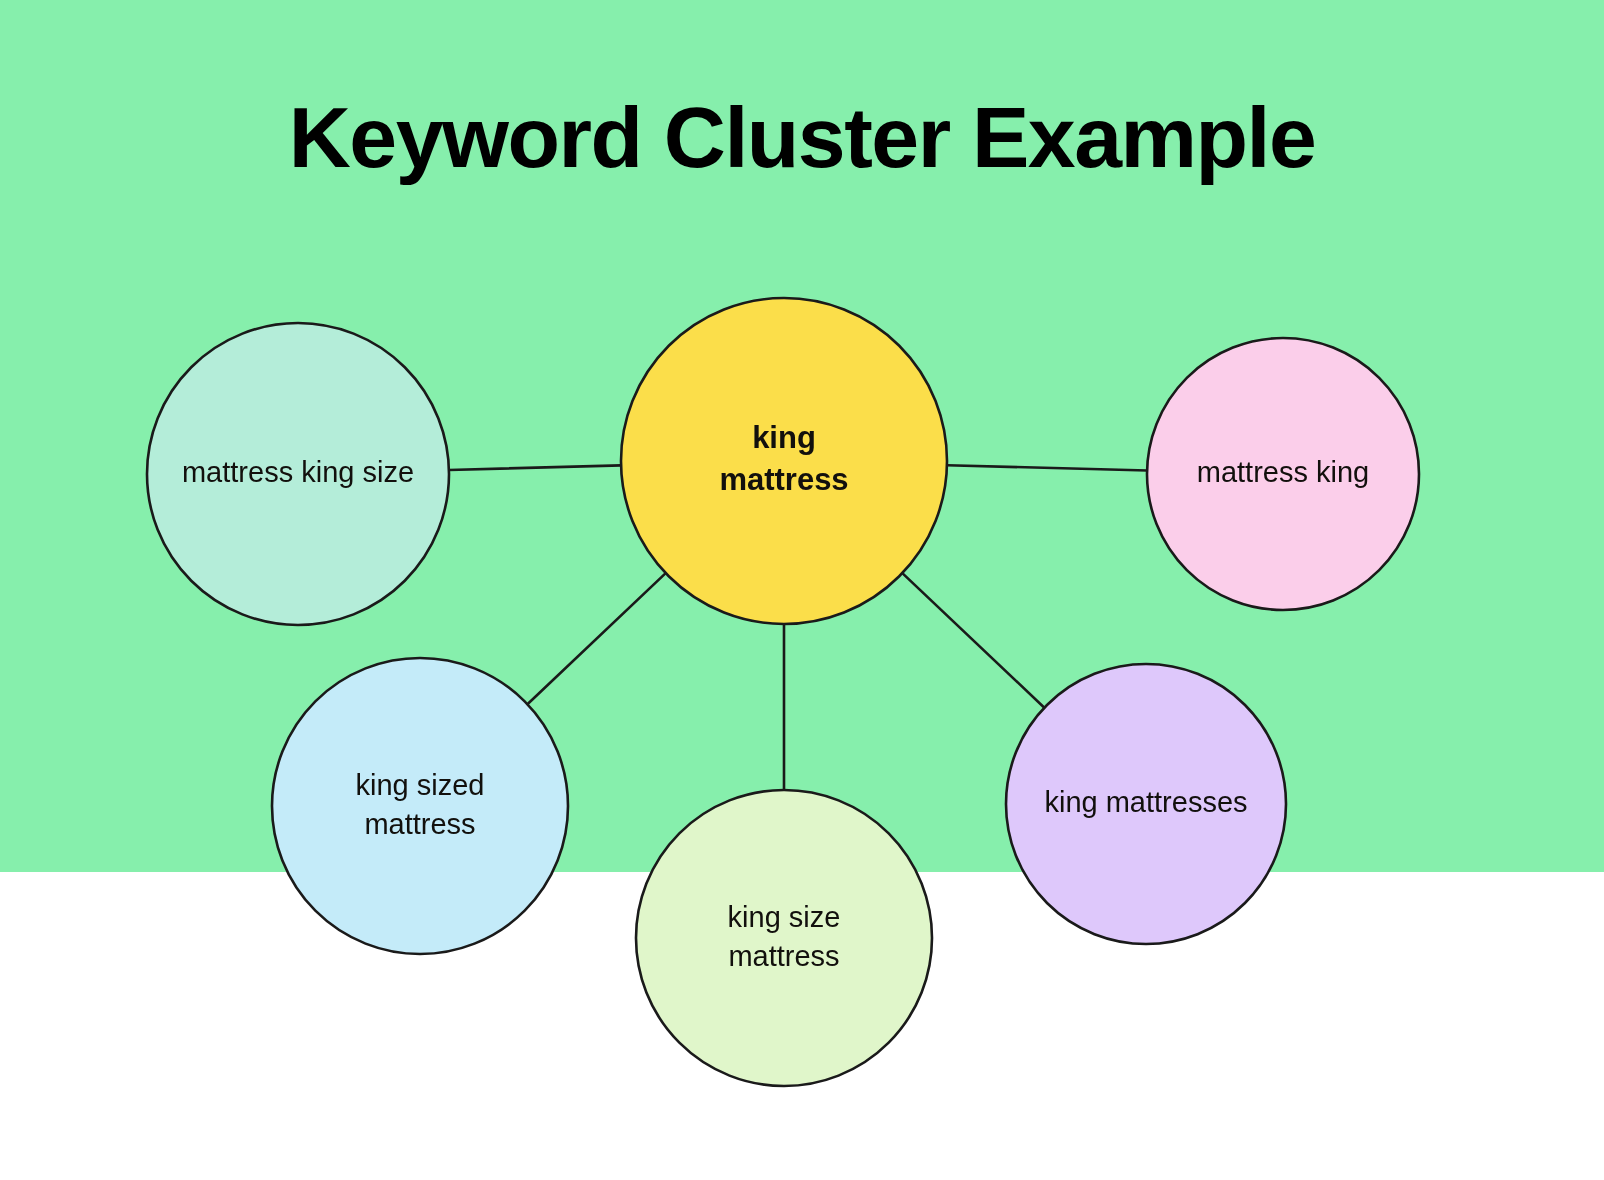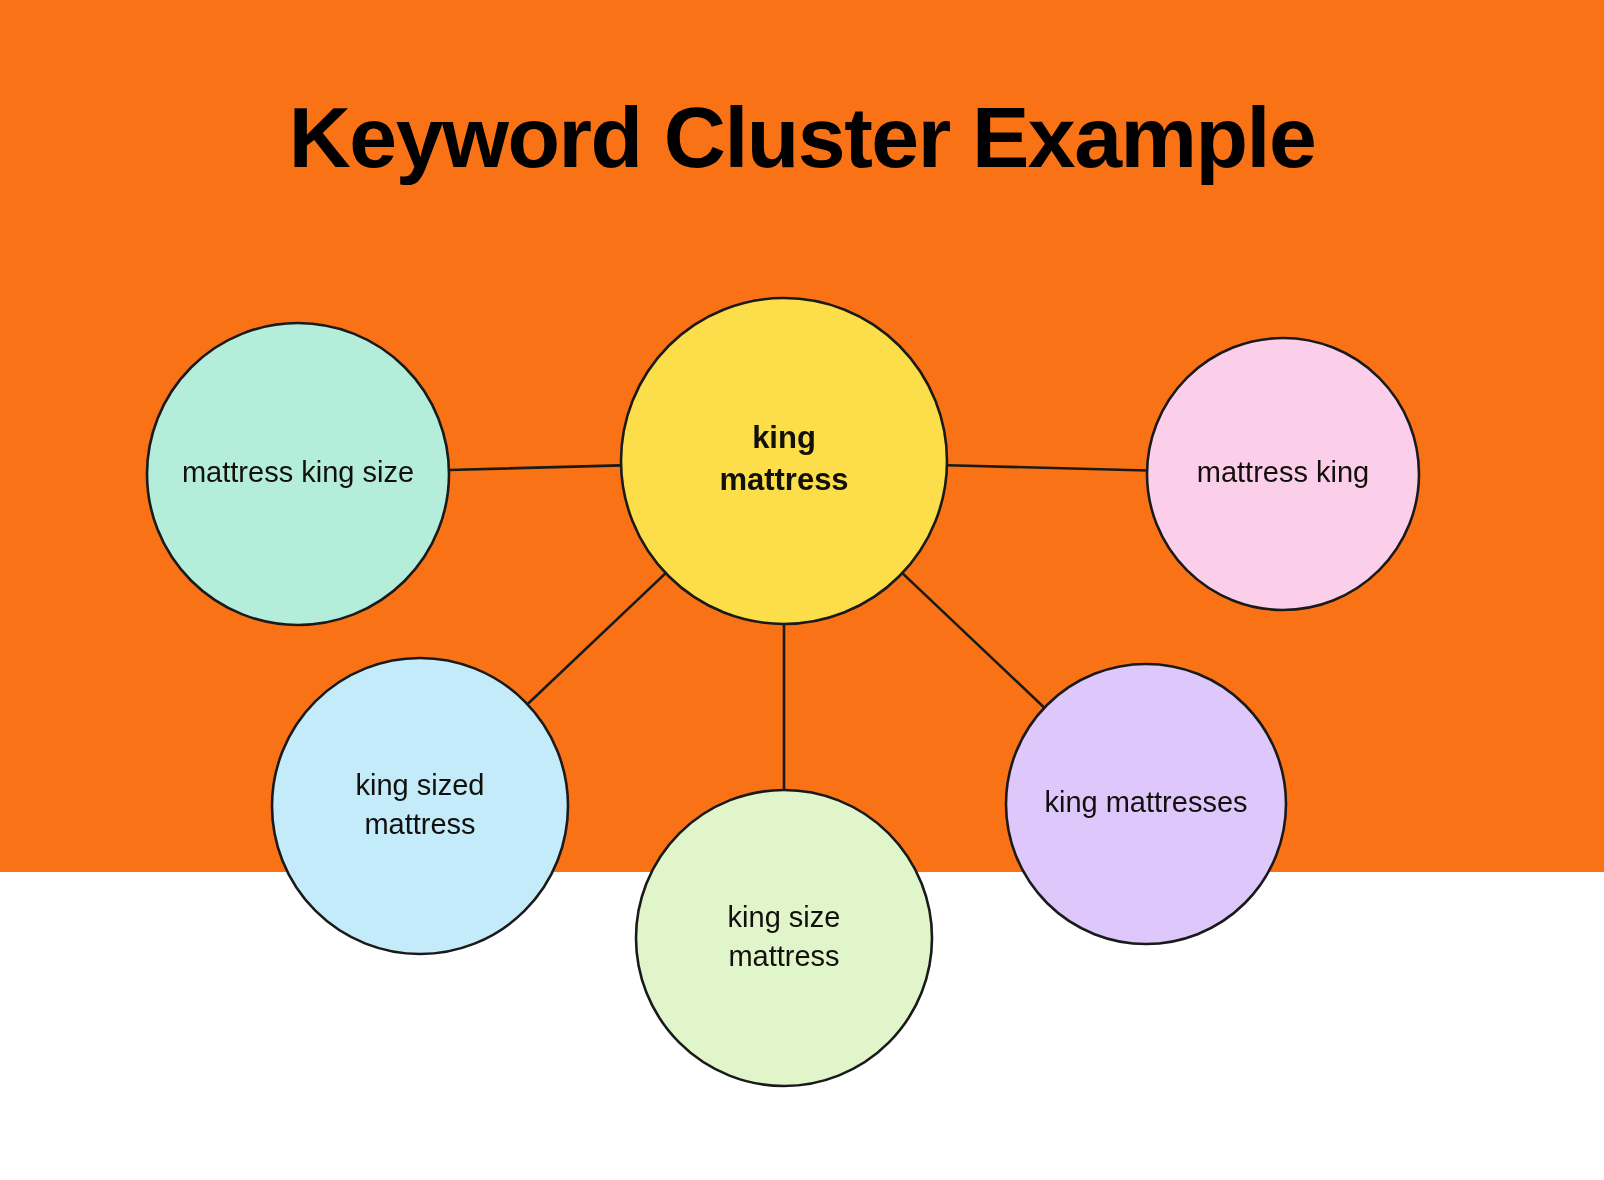--- a/index.html
+++ b/index.html
@@ -12,21 +12,21 @@
     width: 1604px;
     height: 1180px;
     overflow: hidden;
     font-family: "Liberation Sans", sans-serif;
     color: #12100d;
   }
   .canvas {
     position: relative;
     width: 1604px;
     height: 872px;
-    background: #f97316;
+    background: #86efac;
   }
   .page-title {
     position: absolute;
     left: 0;
     top: 92px;
     width: 1604px;
     text-align: center;
     font-family: "Liberation Sans", sans-serif;
     font-size: 86px;
     font-weight: 700;

